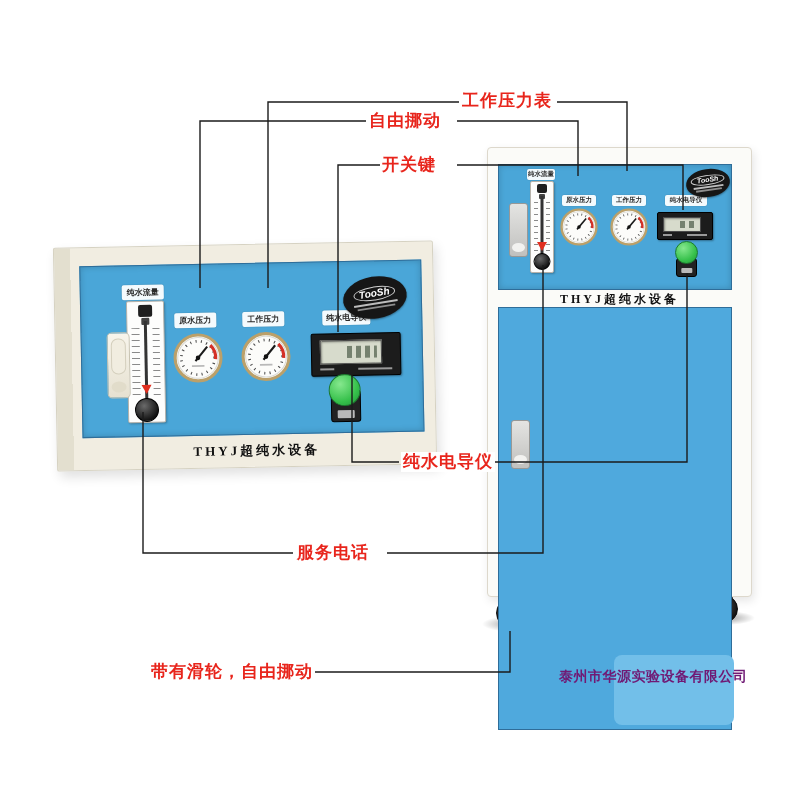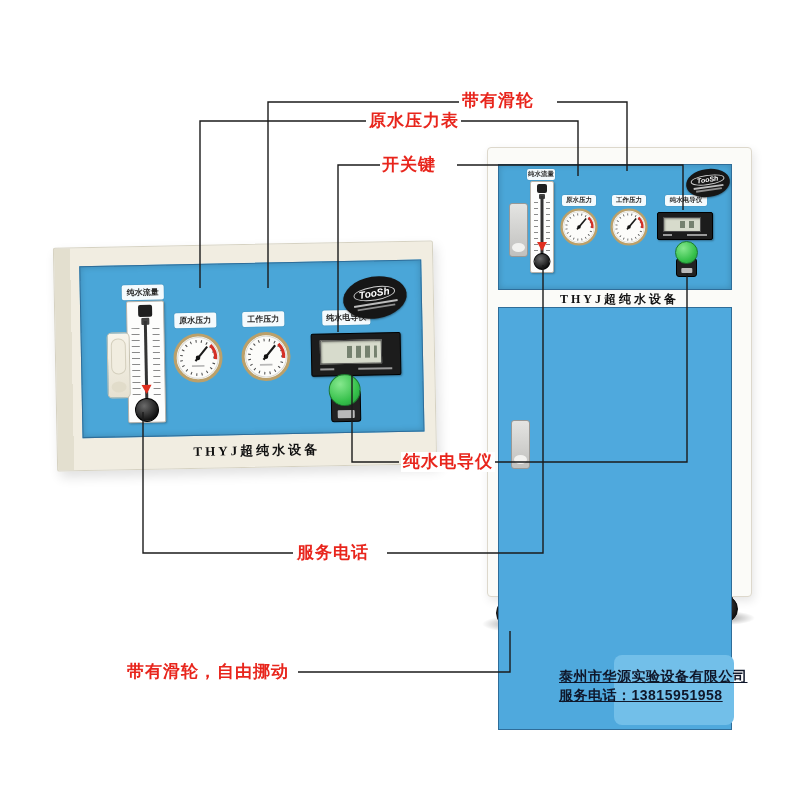--- a/index.html
+++ b/index.html
@@ -87,21 +87,21 @@
   
   .logo{position:absolute;background:#161616;border-radius:50%;transform:rotate(-8deg);
     display:flex;flex-direction:column;align-items:center;justify-content:center;
     box-shadow:0 1px 2px rgba(0,0,0,.4);}
   .logo .name{color:#fff;font-style:italic;font-weight:bold;border:1px solid #cfcfcf;border-radius:50%;padding:0 5px;line-height:1.25;}
   .logo .tiny{margin-top:2px;width:70%;height:2px;background:#bdbdbd;}
   .logo .tiny2{margin-top:2px;width:60%;height:2px;background:#8d8d8d;}
 
   
   .company-box{position:absolute;background:#72bfe9;border-radius:8px;}
-  .company-text{position:absolute;color:#0f172a;font-weight:bold;font-size:14px;line-height:17px;white-space:nowrap;letter-spacing:.5px;text-decoration:underline;}
+  .company-text{position:absolute;color:#701a75;font-weight:bold;font-size:14px;line-height:17px;white-space:nowrap;letter-spacing:.5px;}
 
   
   .caster{position:absolute;}
   .caster .bracket{position:absolute;left:50%;transform:translateX(-50%);top:0;width:20px;height:12px;background:#3c3c3c;border-radius:2px;}
   .caster .bracket:before{content:"";position:absolute;left:3px;top:3px;width:4px;height:4px;border-radius:50%;background:#8f8f8f;}
   .caster .bracket:after{content:"";position:absolute;right:3px;top:3px;width:4px;height:4px;border-radius:50%;background:#8f8f8f;}
   .caster .wheel{position:absolute;border-radius:50%;
     background:radial-gradient(circle at 42% 38%,#5c5c5c,#141414 70%);border:1px solid #0a0a0a;}
   .caster .hub{position:absolute;border-radius:50%;background:radial-gradient(#cfcfcf,#7e7e7e);}
   .shadow{position:absolute;background:radial-gradient(closest-side,rgba(0,0,0,.38),rgba(0,0,0,0));border-radius:50%;z-index:0;}
@@ -118,26 +118,26 @@
     <polyline points="457,121 578,121 578,176"></polyline>
     <polyline points="338,332 338,165 399,165"></polyline>
     <polyline points="457,165 683,165 683,210"></polyline>
     <polyline points="352,374 352,462 399,462"></polyline>
     <polyline points="495,462 687,462 687,273"></polyline>
     <polyline points="143,412 143,553 293,553"></polyline>
     <polyline points="387,553 543,553 543,265"></polyline>
     <polyline points="298,672 510,672 510,631"></polyline>
   </svg>
 
-  <div class="callout" style="left:460px;top:91px;">带有滑轮</div>
-  <div class="callout" style="left:367px;top:111px;">原水压力表</div>
+  <div class="callout" style="left:460px;top:91px;">工作压力表</div>
+  <div class="callout" style="left:367px;top:111px;">自由挪动</div>
   <div class="callout" style="left:380px;top:155px;">开关键</div>
   <div class="callout" style="left:401px;top:452px;">纯水电导仪</div>
   <div class="callout" style="left:295px;top:543px;">服务电话</div>
-  <div class="callout" style="left:125px;top:662px;">带有滑轮，自由挪动</div>
+  <div class="callout" style="left:149px;top:662px;">带有滑轮，自由挪动</div>
 
   <div class="machineL">
     <div class="bluepanel" style="left:25px;top:18px;width:340px;height:170px;">
 
       <div class="sticker big" style="left:41px;top:19px;width:42px;height:15px;">纯水流量</div>
       <div class="tube" style="left:45px;top:35px;width:36px;height:120px;">
         <div class="topcap" style="top:3px;width:14px;height:12px;"></div>
         <div class="topcap2" style="top:16px;width:8px;height:7px;"></div>
         <div class="ticks l"></div>
         <div class="ticks r"></div>
@@ -266,21 +266,20 @@
     </div>
 
     <div class="thyj-title" style="top:143px;font-size:12px;">THYJ超纯水设备</div>
 
     <div class="door" style="left:10px;top:159px;width:232px;height:421px;">
       <div class="handleR" style="left:12px;top:112px;width:17px;height:47px;">
         <div class="slot"></div>
       </div>
       <div class="company-box" style="left:115px;top:347px;width:120px;height:70px;"></div>
       <div class="company-text" style="left:60px;top:360px;">泰州市华源实验设备有限公司</div>
-      <div class="company-text" style="left:60px;top:379px;">服务电话：13815951958</div>
     </div>
   </div>
 
   <div class="shadow" style="left:482px;top:616px;width:64px;height:16px;"></div>
   <div class="shadow" style="left:697px;top:611px;width:58px;height:14px;"></div>
 
   <div class="caster" style="left:492px;top:589px;width:40px;height:42px;">
     <div class="bracket"></div>
     <div class="wheel" style="left:4px;top:9px;width:28px;height:28px;"></div>
     <div class="hub" style="left:13px;top:18px;width:10px;height:10px;"></div>

